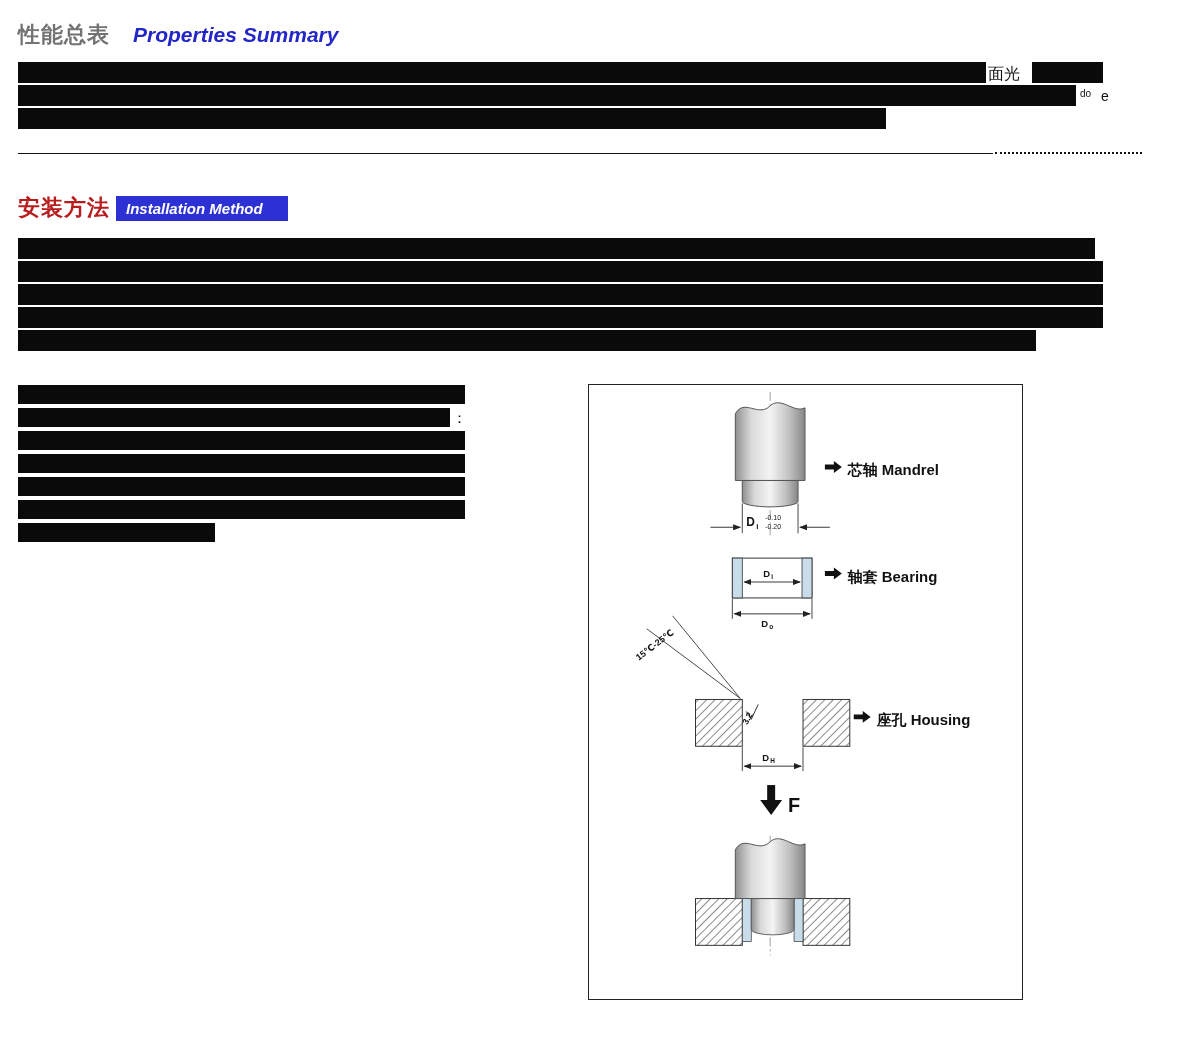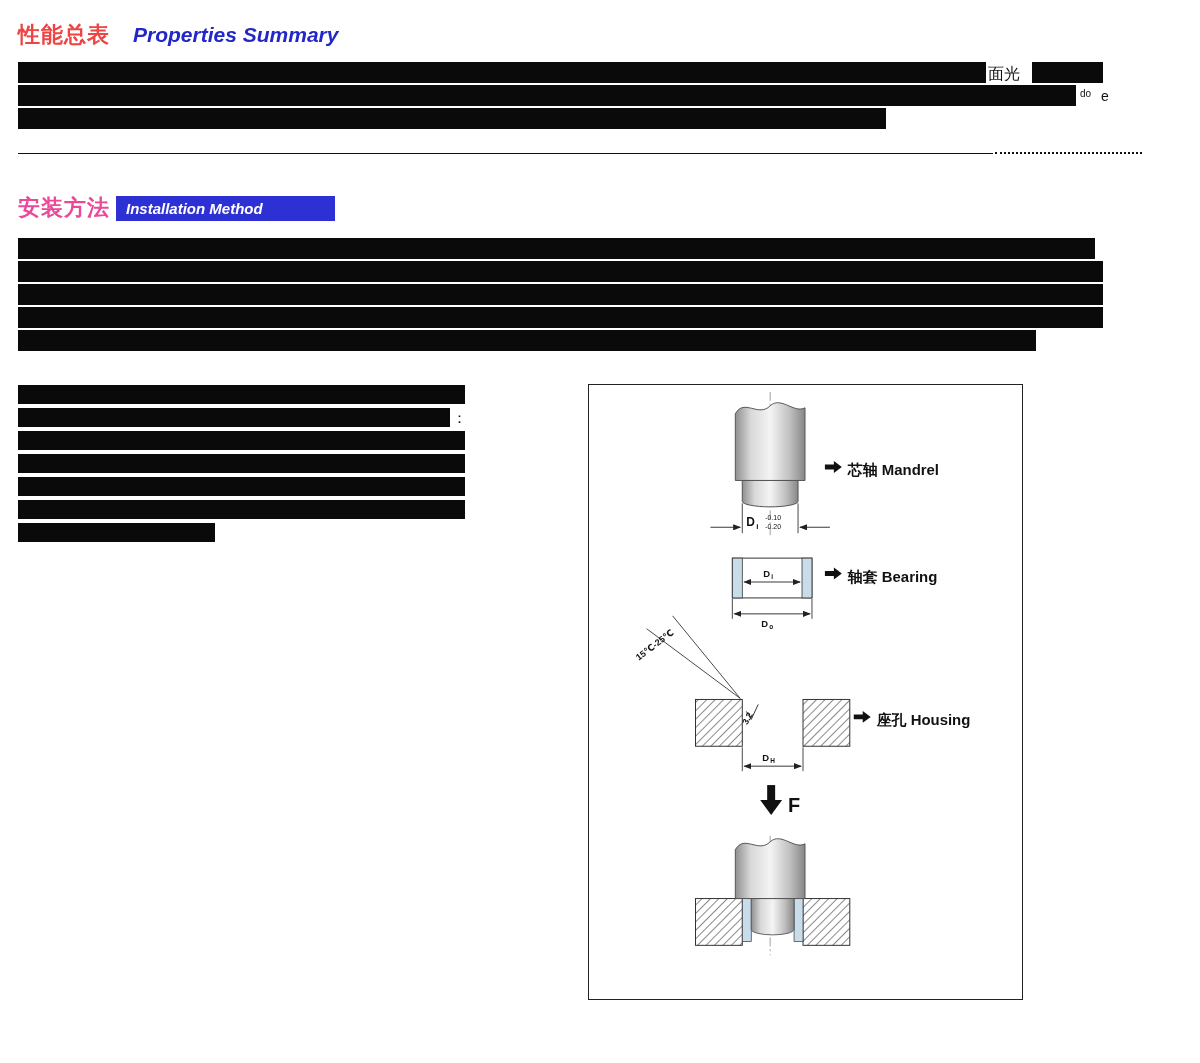--- a/index.html
+++ b/index.html
@@ -6,27 +6,27 @@
   html,body { background:#ffffff; }
   body {
     width:1200px; height:1063px; position:relative; overflow:hidden;
     font-family:"Liberation Sans","DejaVu Sans",sans-serif; color:#111;
   }
   .bar { position:absolute; background:#0a0a0a; }
   .frag { position:absolute; color:#111; white-space:nowrap; }
 
   
   .h1 { position:absolute; left:18px; top:20px; display:flex; align-items:baseline; gap:10px; }
-  .h1 .zh { font-size:22px; font-weight:bold; color:#ef4444; letter-spacing:1px; }
+  .h1 .zh { font-size:22px; font-weight:bold; color:#737373; letter-spacing:1px; }
   .h1 .en { font-size:21px; font-weight:bold; font-style:italic; color:#2326c8;margin-left:13px; }
 
   .h2 { position:absolute; left:18px; top:193px; display:flex; align-items:center; gap:6px; }
-  .h2 .zh { font-size:22px; font-weight:bold; color:#ec4899; letter-spacing:1px; }
+  .h2 .zh { font-size:22px; font-weight:bold; color:#b91c1c; letter-spacing:1px; }
   .h2 .en-box {
-    background:#2d31d4; color:#ffffff; width:219px; height:25px;
+    background:#2d31d4; color:#ffffff; width:172px; height:25px;
     font-size:15px; font-weight:bold; font-style:italic;
     line-height:25px; padding-left:10px;
   }
 
   
   .divider-solid { position:absolute; left:18px; top:153px; width:975px; border-top:1.6px solid #111; }
   .divider-dots  { position:absolute; left:995px; top:152px; width:147px; border-top:2.4px dotted #111; }
 
   
   .figure-box {

